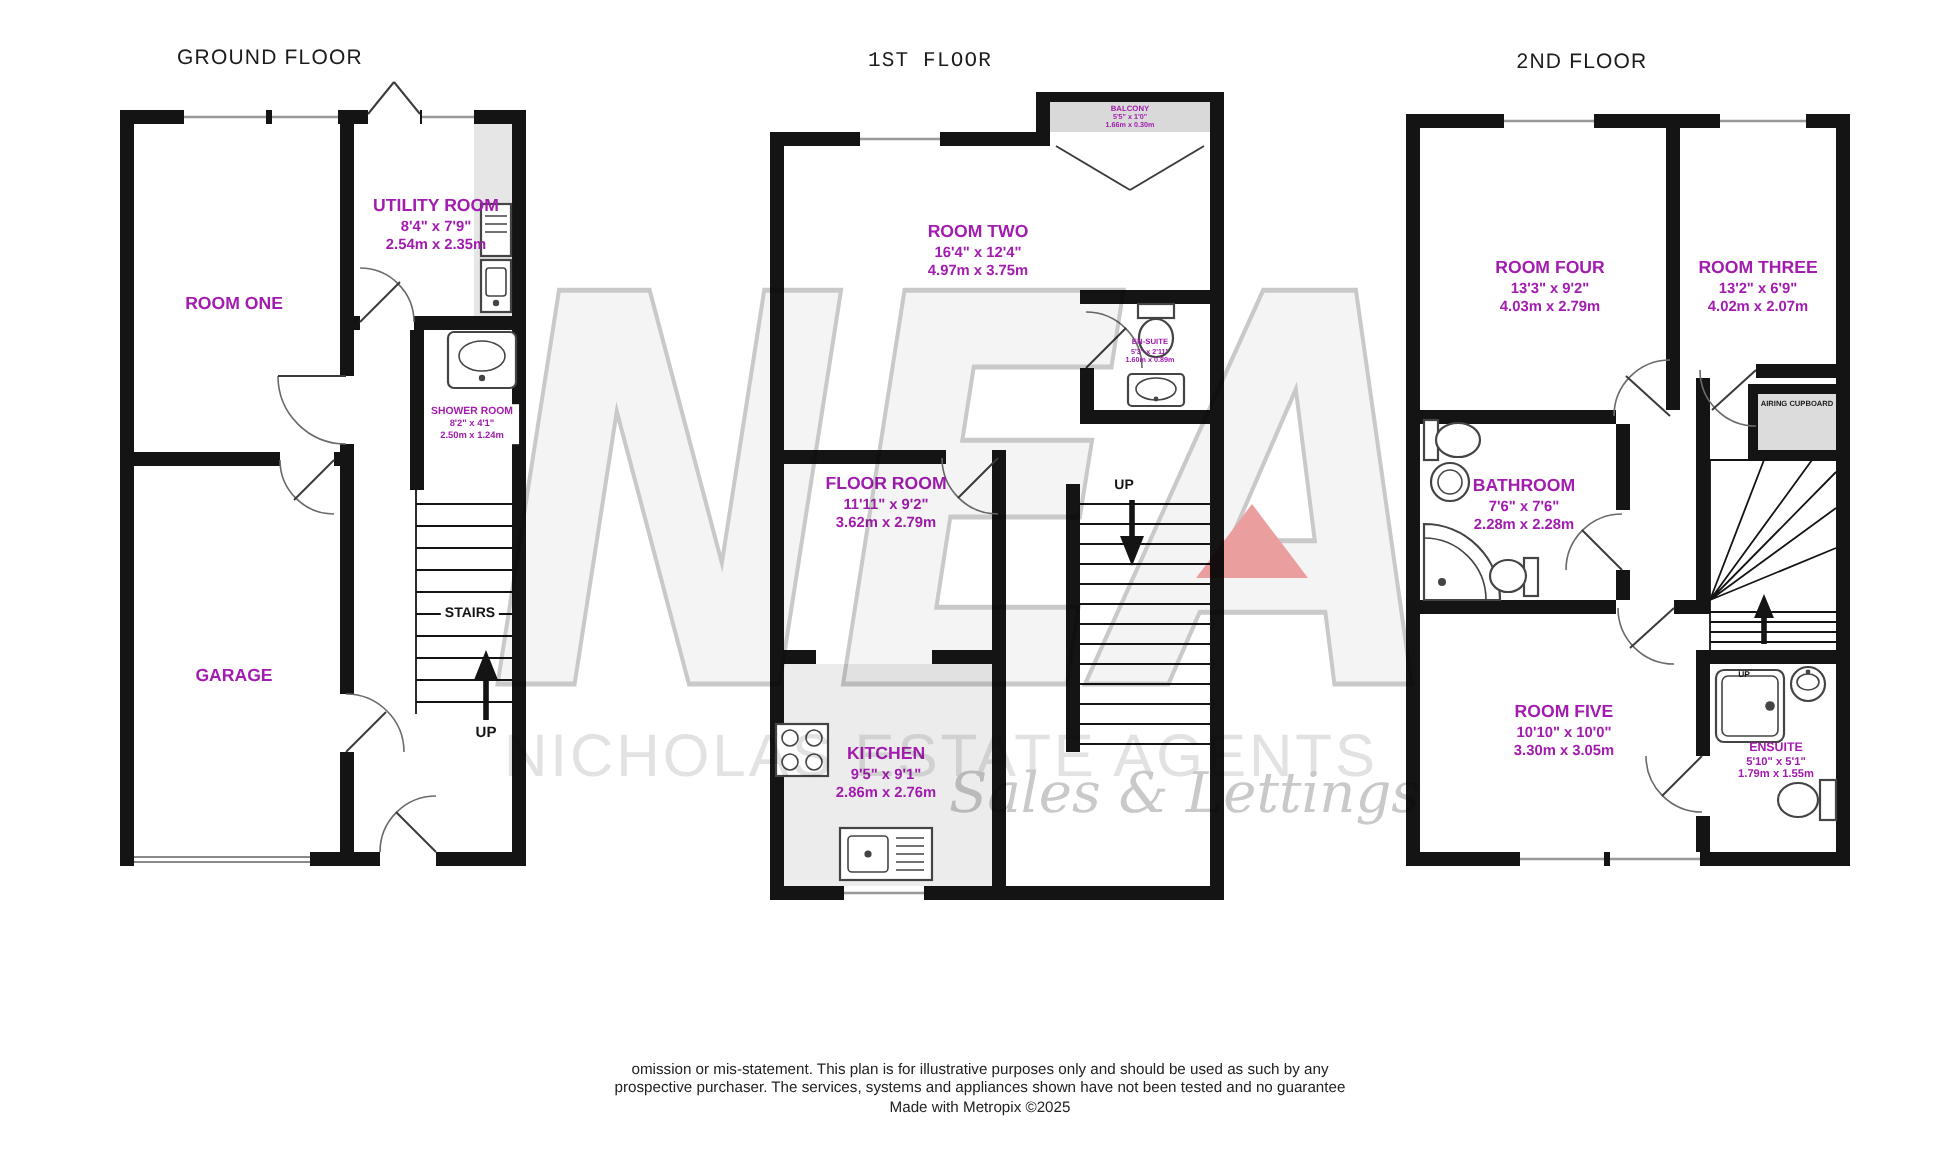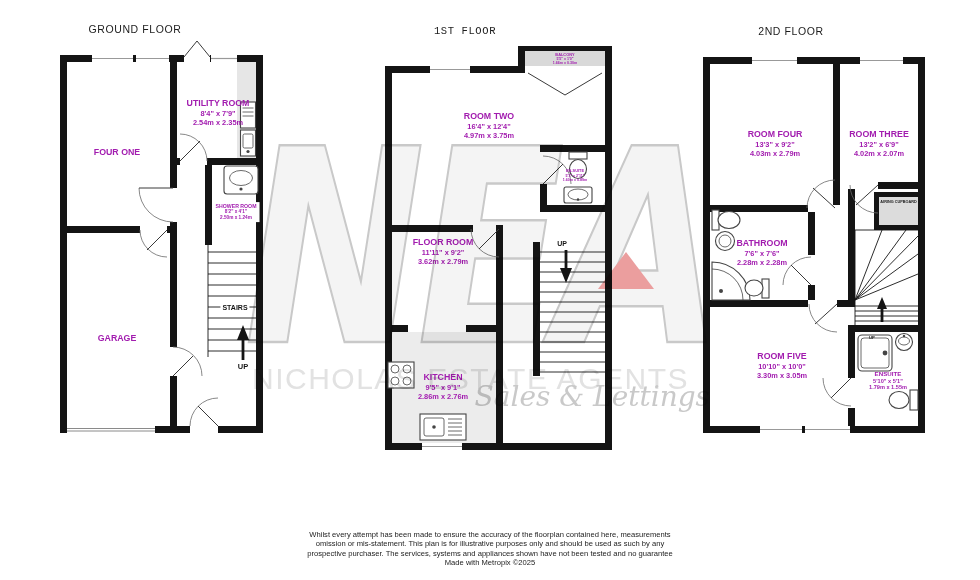--- a/index.html
+++ b/index.html
@@ -116,21 +116,21 @@
           <circle cx="193" cy="103.5" r="1.6" fill="#444"></circle>
         </g>
         <g>
           <rect class="fix" x="169" y="118" width="34" height="28" rx="3"></rect>
           <ellipse class="fixthin" cx="186" cy="130" rx="11.5" ry="7.5"></ellipse>
           <circle cx="186" cy="141" r="1.6" fill="#444"></circle>
         </g>
       </g>
     </svg>
     <div class="flabel" style="left:62px;top:104px;">
-      <div class="nm">FOUR ONE</div>
+      <div class="nm">ROOM ONE</div>
     </div>
     <div class="flabel" style="left:163px;top:64px;">
       <div class="nm">UTILITY ROOM</div>
       <div class="dm">8'4" x 7'9"</div>
       <div class="dm">2.54m x 2.35m</div>
     </div>
     <div class="flabel small boxed" style="left:181px;top:164px;">
       <div class="nm">SHOWER ROOM</div>
       <div class="dm">8'2" x 4'1"</div>
       <div class="dm">2.50m x 1.24m</div>
@@ -356,19 +356,18 @@
       <g transform="translate(480,342) scale(0.8,1)">
         <text x="0" y="0" text-anchor="middle" font-family="DejaVu Sans, Liberation Sans, sans-serif" font-size="270" font-weight="bold" font-style="italic" style="letter-spacing:-10px;" fill="#f4f4f4" stroke="#c9c9c9" stroke-width="2.5">NEA</text>
       </g>
       <polygon points="598,289 626,252 654,289" fill="#eb9e9e"></polygon>
     </svg>
     <div id="wm-name">NICHOLAS ESTATE AGENTS</div>
     <div id="wm-tagline">Sales &amp; Lettings</div>
   </div>
 
   <div id="disclaimer">
-    <div>Whilst every attempt has been made to ensure the accuracy of the floorplan contained here, measurements</div>
     <div>omission or mis-statement. This plan is for illustrative purposes only and should be used as such by any</div>
     <div>prospective purchaser. The services, systems and appliances shown have not been tested and no guarantee</div>
     <div>Made with Metropix ©2025</div>
   </div>
 
 </div>
 
 </body></html>

